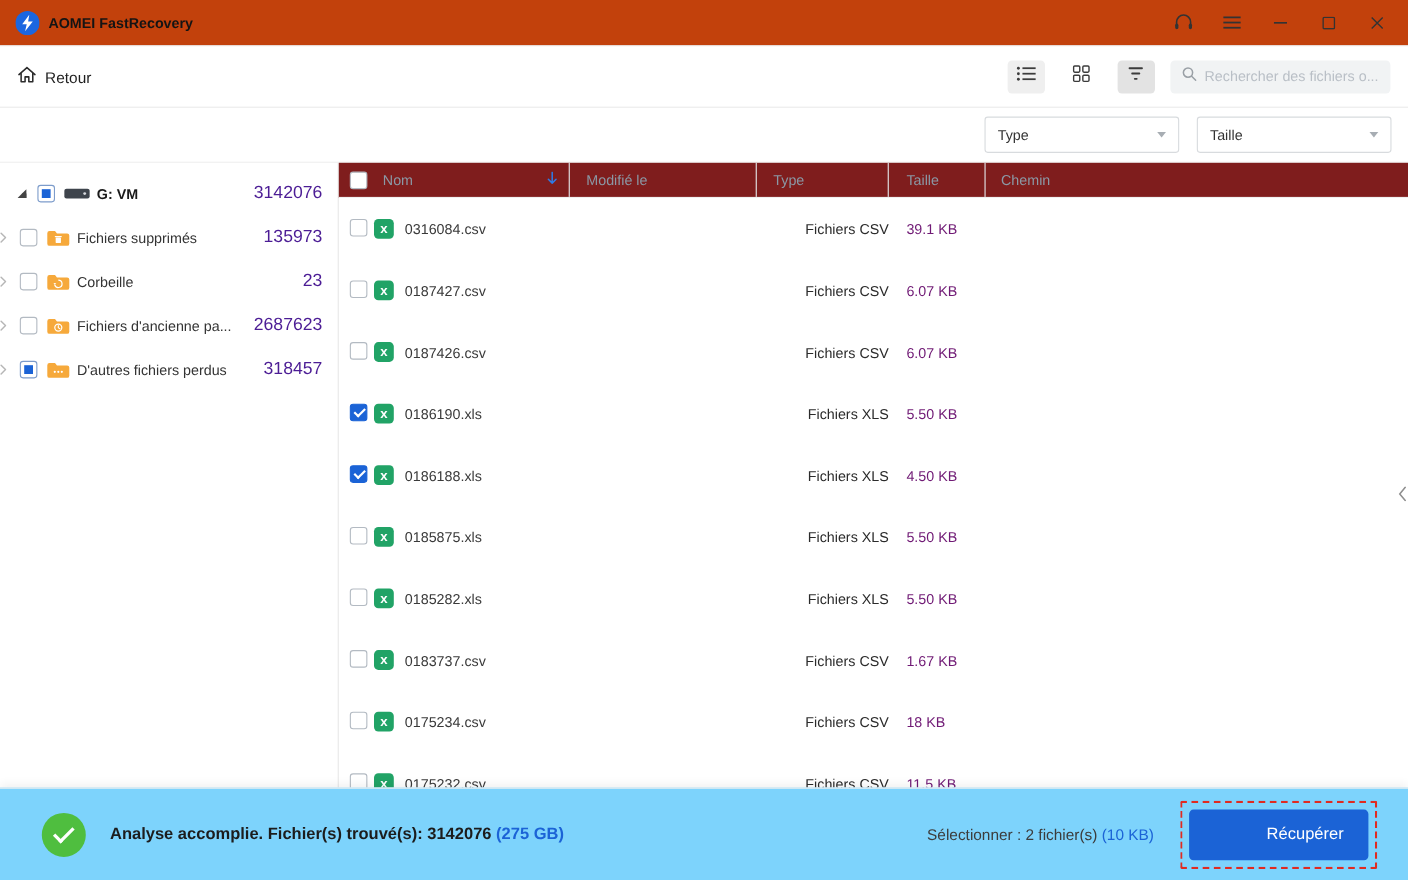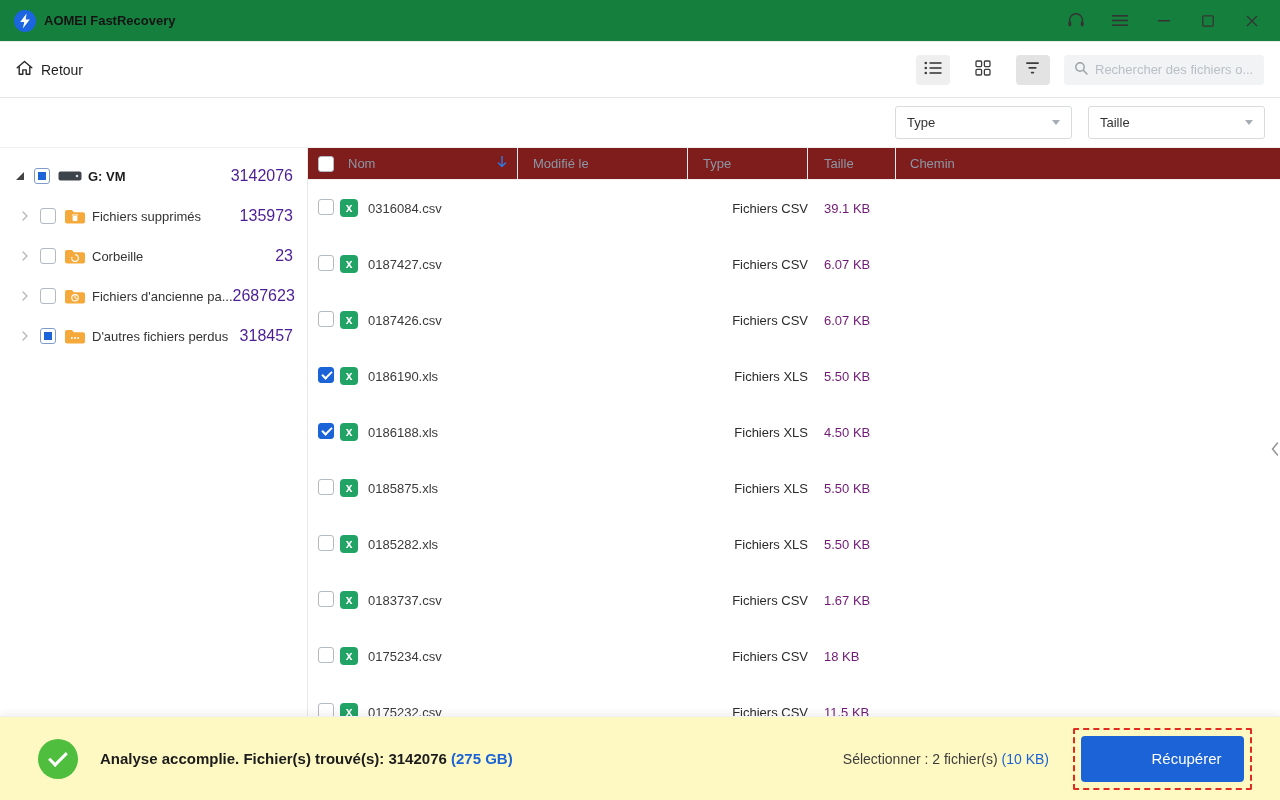--- a/index.html
+++ b/index.html
@@ -4,21 +4,21 @@
 <style>
   * { box-sizing: border-box; margin: 0; padding: 0; }
   html, body { width: 1280px; height: 800px; }
   body {
     font-family: "Liberation Sans", "DejaVu Sans", sans-serif;
     background: #fff; color: #222; position: relative; overflow: hidden;
   }
 
   
   .titlebar {
-    height: 42px; background: #15803d; border-bottom: 1px solid #ececec;
+    height: 42px; background: #c2410c; border-bottom: 1px solid #ececec;
     display: flex; align-items: center; padding: 0 6px 0 14px;
   }
   .logo { width: 22px; height: 22px; margin-right: 8px; display: flex; }
   .app-title { font-size: 13px; font-weight: bold; color: #141414; }
   .tb-spacer { flex: 1; }
   .tb-btn { width: 44px; height: 42px; display: flex; align-items: center; justify-content: center; cursor: default; }
   .tb-btn svg { display: block; }
 
   
   .toolbar {
@@ -52,21 +52,21 @@
   }
   .caret { width: 0; height: 0; border-left: 4.5px solid transparent; border-right: 4.5px solid transparent; border-top: 5px solid #a7adb3; }
 
   
   .content { display: flex; height: 568px; }
 
   
   .sidebar { width: 308px; border-right: 1px solid #e8e8e8; padding-top: 8px; }
   .tree-row { height: 40px; display: flex; align-items: center; padding-right: 14px; }
   .tree-row.root { padding-left: 16px; }
-  .tree-row.child { padding-left: 22px; }
+  .tree-row.child { }
   .arrow-expanded { width: 0; height: 0; border: 4px solid transparent; border-right-color: #444; border-bottom-color: #444; margin-right: 10px; }
   .arrow-collapsed { margin-right: 12px; display: flex; }
   .tree-label { font-size: 13px; color: #333; margin-left: 6px; white-space: nowrap; }
   .tree-row.root .tree-label { font-weight: bold; color: #1a1a1a; }
   .tree-count { margin-left: auto; font-size: 16px; color: #4c1d95; }
   .drive-icon, .folder-icon { display: flex; margin-left: 8px; }
 
   
   .checkbox { width: 16px; height: 16px; border: 1px solid #b3bac2; border-radius: 3px; background: #fff; position: relative; flex: 0 0 auto; display: inline-block; }
   .checkbox.checked { background: #1b63d6; border-color: #1b63d6; }
@@ -106,21 +106,21 @@
   }
   .td-name { color: #3a3a3a; }
   .td-type { color: #2b2b2b; padding-left: 15px; text-align: right; }
   .td-size { color: #701a75; padding-left: 16px; }
 
   
   .collapse-handle { position: absolute; right: 1px; top: 442px; display: flex; }
 
   
   .statusbar {
-    position: absolute; left: 0; right: 0; bottom: 0; height: 84px; background: #fef9c3;
+    position: absolute; left: 0; right: 0; bottom: 0; height: 84px; background: #7dd3fc;
     border-top: 1px solid #f0f0f0; box-shadow: 0 -3px 8px rgba(0,0,0,0.06);
     display: flex; align-items: center; padding: 0 20px 0 38px;
   }
   .success-icon {
     width: 40px; height: 40px; border-radius: 50%; background: #4fbe3f;
     display: flex; align-items: center; justify-content: center; flex: 0 0 auto;
   }
   .success-icon::after {
     content: ""; width: 15px; height: 7px; border-left: 3px solid #fff; border-bottom: 3px solid #fff;
     transform: rotate(-45deg); margin-top: -4px;

